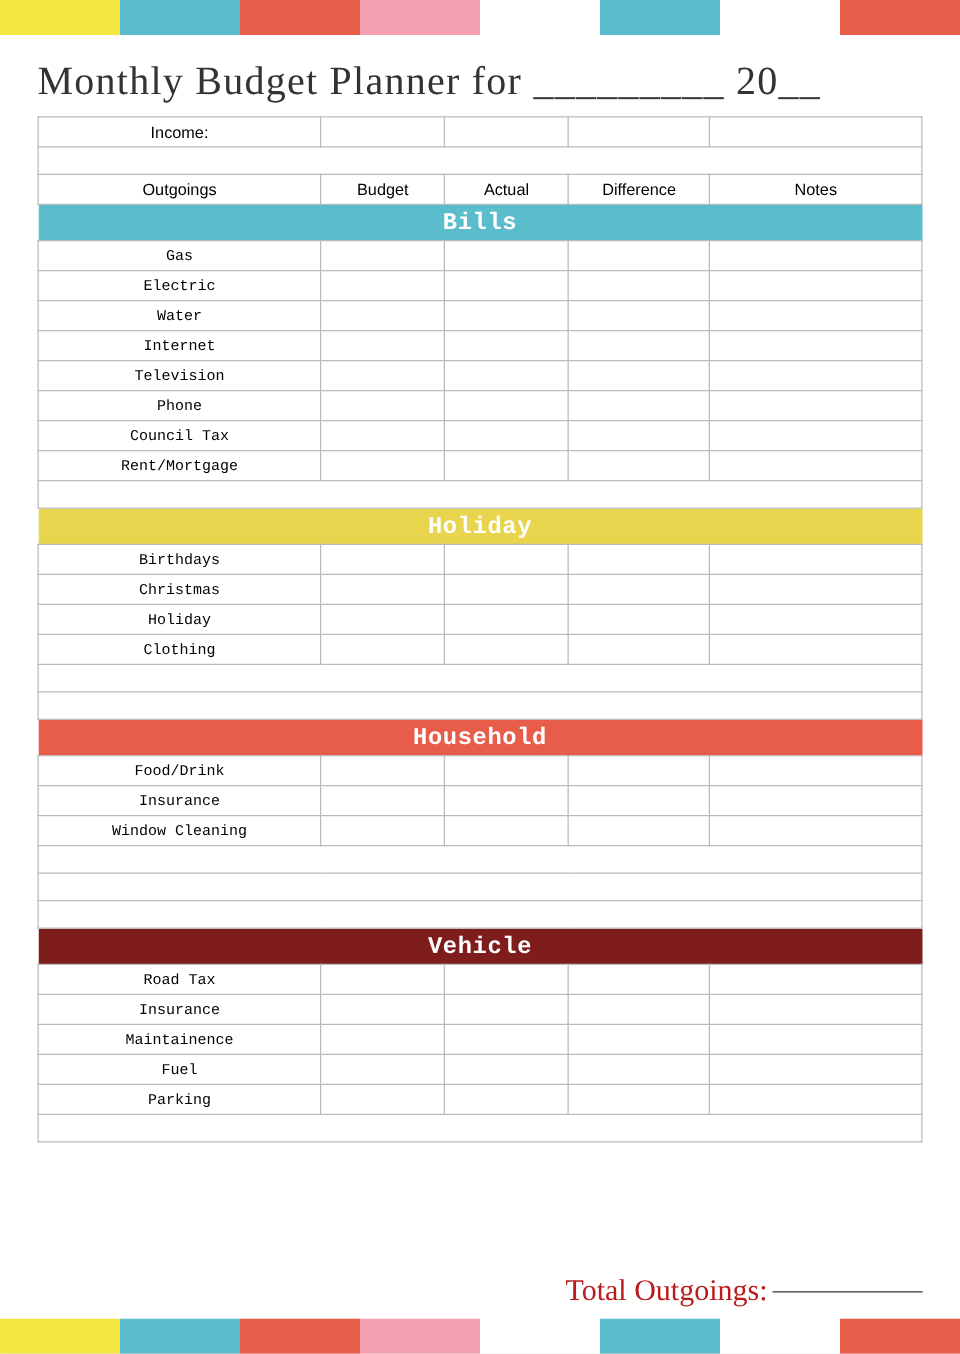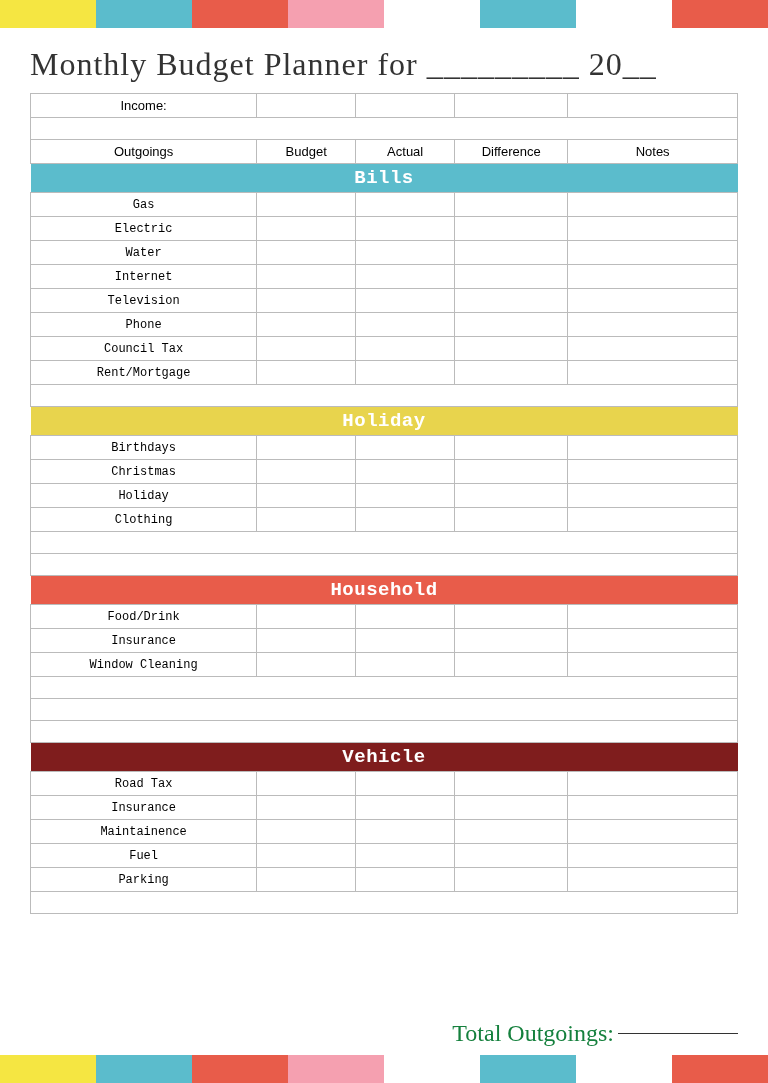--- a/index.html
+++ b/index.html
@@ -116,21 +116,21 @@
     .footer-area {
       padding: 6px 30px 8px 30px;
       display: flex;
       justify-content: flex-end;
       align-items: center;
     }
 
     .total-text {
       font-family: 'Brush Script MT', cursive;
       font-size: 24px;
-      color: #15803d;
+      color: #b91c1c;
     }
 
     .underline-blank {
       display: inline-block;
       border-bottom: 1.5px solid #333;
       width: 120px;
       margin-left: 4px;
     }
   </style>
 </head>

